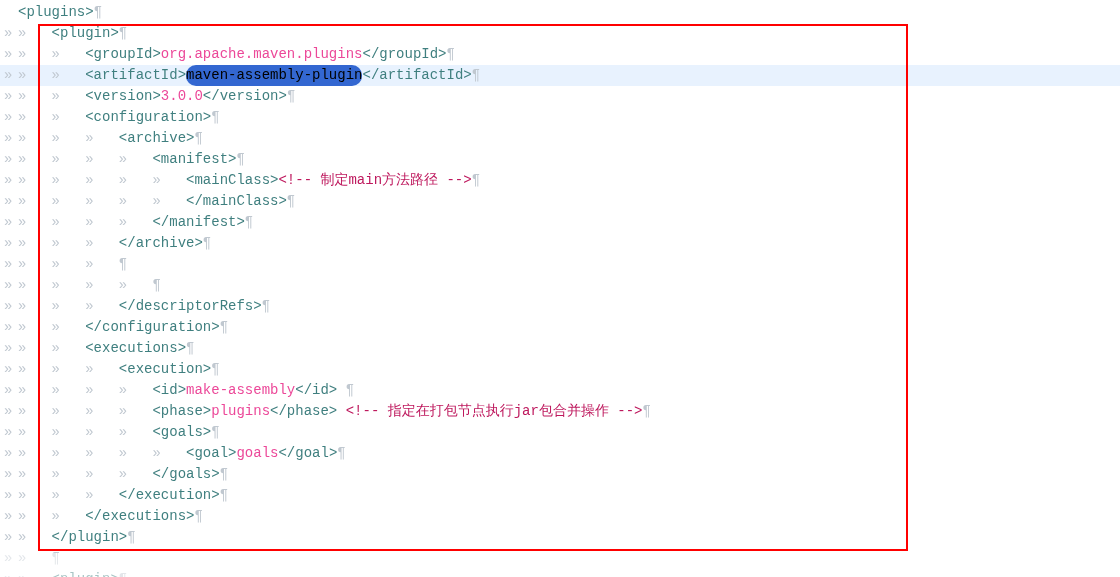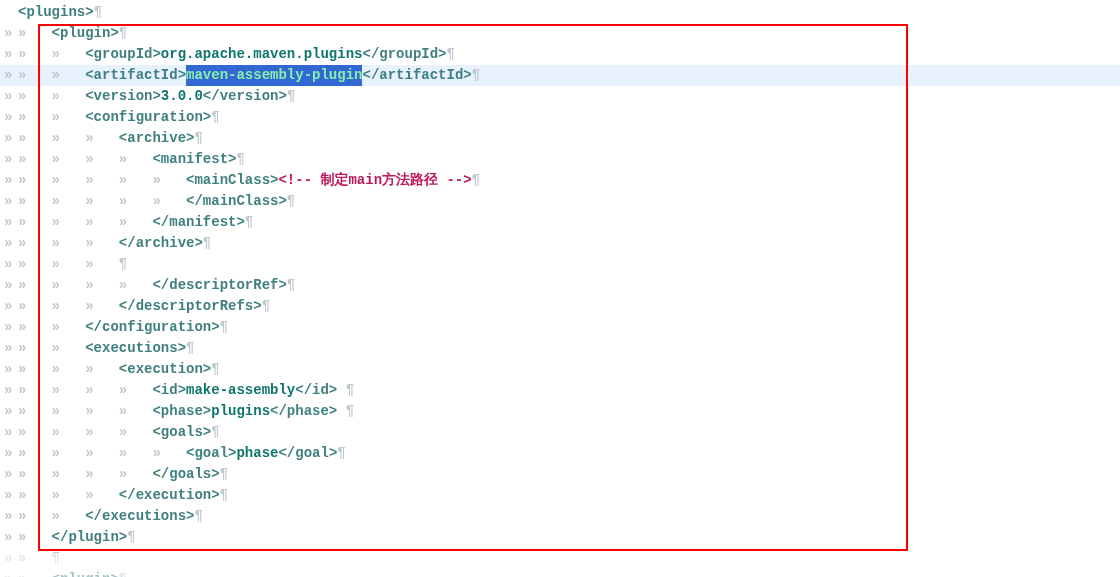--- a/index.html
+++ b/index.html
@@ -17,39 +17,39 @@
     .editor {
       padding: 2px 0;
       position: relative;
     }
     .line {
       white-space: pre;
       display: flex;
       align-items: center;
       height: 21px;
       padding-left: 4px;
-      font-weight: bold;
     }
     .line.highlight-line {
       background: #e8f2fe;
     }
     .gutter-mark {
       color: #c0c8d0;
       display: inline-block;
     }
     .indent {
       color: #c0c8d0;
     }
     .tag { color: #3f7f7f; }
-    .text-content { color: #0f766e; }
+    .text-content { color: #ec4899; }
     .comment { color: #be185d; }
     .pilcrow { color: #c0c8d0; }
     .selected {
       background: #3367d1;
-      color: #86efac;
+      color: #000000;
+      border-radius: 10px;
     }
     .bottom-fade {
       position: absolute;
       bottom: 0;
       left: 0;
       right: 0;
       height: 24px;
       background: rgba(255,255,255,0.55);
       pointer-events: none;
     }
@@ -69,29 +69,29 @@
     <div class="line highlight-line"><span class="gutter-mark" style="width: 14px;">»</span><span class="indent">»   »   </span><span class="tag">&lt;artifactId&gt;</span><span class="selected">maven-assembly-plugin</span><span class="tag">&lt;/artifactId&gt;</span><span class="pilcrow">¶</span></div>
     <div class="line"><span class="gutter-mark" style="width: 14px;">»</span><span class="indent">»   »   </span><span class="tag">&lt;version&gt;</span><span class="text-content">3.0.0</span><span class="tag">&lt;/version&gt;</span><span class="pilcrow">¶</span></div>
     <div class="line"><span class="gutter-mark" style="width: 14px;">»</span><span class="indent">»   »   </span><span class="tag">&lt;configuration&gt;</span><span class="pilcrow">¶</span></div>
     <div class="line"><span class="gutter-mark" style="width: 14px;">»</span><span class="indent">»   »   »   </span><span class="tag">&lt;archive&gt;</span><span class="pilcrow">¶</span></div>
     <div class="line"><span class="gutter-mark" style="width: 14px;">»</span><span class="indent">»   »   »   »   </span><span class="tag">&lt;manifest&gt;</span><span class="pilcrow">¶</span></div>
     <div class="line"><span class="gutter-mark" style="width: 14px;">»</span><span class="indent">»   »   »   »   »   </span><span class="tag">&lt;mainClass&gt;</span><span class="comment">&lt;!-- 制定main方法路径 --&gt;</span><span class="pilcrow">¶</span></div>
     <div class="line"><span class="gutter-mark" style="width: 14px;">»</span><span class="indent">»   »   »   »   »   </span><span class="tag">&lt;/mainClass&gt;</span><span class="pilcrow">¶</span></div>
     <div class="line"><span class="gutter-mark" style="width: 14px;">»</span><span class="indent">»   »   »   »   </span><span class="tag">&lt;/manifest&gt;</span><span class="pilcrow">¶</span></div>
     <div class="line"><span class="gutter-mark" style="width: 14px;">»</span><span class="indent">»   »   »   </span><span class="tag">&lt;/archive&gt;</span><span class="pilcrow">¶</span></div>
     <div class="line"><span class="gutter-mark" style="width: 14px;">»</span><span class="indent">»   »   »   </span><span class="pilcrow">¶</span></div>
-    <div class="line"><span class="gutter-mark" style="width: 14px;">»</span><span class="indent">»   »   »   »   </span><span class="tag">&lt;/descriptorRef&gt;</span><span class="pilcrow">¶</span></div>
+    <div class="line"><span class="gutter-mark" style="width: 14px;">»</span><span class="indent">»   »   »   »   </span><span class="pilcrow">¶</span></div>
     <div class="line"><span class="gutter-mark" style="width: 14px;">»</span><span class="indent">»   »   »   </span><span class="tag">&lt;/descriptorRefs&gt;</span><span class="pilcrow">¶</span></div>
     <div class="line"><span class="gutter-mark" style="width: 14px;">»</span><span class="indent">»   »   </span><span class="tag">&lt;/configuration&gt;</span><span class="pilcrow">¶</span></div>
     <div class="line"><span class="gutter-mark" style="width: 14px;">»</span><span class="indent">»   »   </span><span class="tag">&lt;executions&gt;</span><span class="pilcrow">¶</span></div>
     <div class="line"><span class="gutter-mark" style="width: 14px;">»</span><span class="indent">»   »   »   </span><span class="tag">&lt;execution&gt;</span><span class="pilcrow">¶</span></div>
     <div class="line"><span class="gutter-mark" style="width: 14px;">»</span><span class="indent">»   »   »   »   </span><span class="tag">&lt;id&gt;</span><span class="text-content">make-assembly</span><span class="tag">&lt;/id&gt;</span><span class="text-content"> </span><span class="pilcrow">¶</span></div>
-    <div class="line"><span class="gutter-mark" style="width: 14px;">»</span><span class="indent">»   »   »   »   </span><span class="tag">&lt;phase&gt;</span><span class="text-content">plugins</span><span class="tag">&lt;/phase&gt;</span><span class="text-content"> </span><span class="pilcrow">¶</span></div>
+    <div class="line"><span class="gutter-mark" style="width: 14px;">»</span><span class="indent">»   »   »   »   </span><span class="tag">&lt;phase&gt;</span><span class="text-content">plugins</span><span class="tag">&lt;/phase&gt;</span><span class="text-content"> </span><span class="comment">&lt;!-- 指定在打包节点执行jar包合并操作 --&gt;</span><span class="pilcrow">¶</span></div>
     <div class="line"><span class="gutter-mark" style="width: 14px;">»</span><span class="indent">»   »   »   »   </span><span class="tag">&lt;goals&gt;</span><span class="pilcrow">¶</span></div>
-    <div class="line"><span class="gutter-mark" style="width: 14px;">»</span><span class="indent">»   »   »   »   »   </span><span class="tag">&lt;goal&gt;</span><span class="text-content">phase</span><span class="tag">&lt;/goal&gt;</span><span class="pilcrow">¶</span></div>
+    <div class="line"><span class="gutter-mark" style="width: 14px;">»</span><span class="indent">»   »   »   »   »   </span><span class="tag">&lt;goal&gt;</span><span class="text-content">goals</span><span class="tag">&lt;/goal&gt;</span><span class="pilcrow">¶</span></div>
     <div class="line"><span class="gutter-mark" style="width: 14px;">»</span><span class="indent">»   »   »   »   </span><span class="tag">&lt;/goals&gt;</span><span class="pilcrow">¶</span></div>
     <div class="line"><span class="gutter-mark" style="width: 14px;">»</span><span class="indent">»   »   »   </span><span class="tag">&lt;/execution&gt;</span><span class="pilcrow">¶</span></div>
     <div class="line"><span class="gutter-mark" style="width: 14px;">»</span><span class="indent">»   »   </span><span class="tag">&lt;/executions&gt;</span><span class="pilcrow">¶</span></div>
     <div class="line"><span class="gutter-mark" style="width: 14px;">»</span><span class="indent">»   </span><span class="tag">&lt;/plugin&gt;</span><span class="pilcrow">¶</span></div>
     <div class="line"><span class="gutter-mark" style="width: 14px;">»</span><span class="indent">»   </span><span class="pilcrow">¶</span></div>
     <div class="line"><span class="gutter-mark" style="width: 14px;">»</span><span class="indent">»   </span><span class="tag">&lt;plugin&gt;</span><span class="pilcrow">¶</span></div>
   </div>
 
 <div class="red-box" id="redbox" style="left: 38px; top: 24px; width: 870px; height: 527px;"></div>
 

